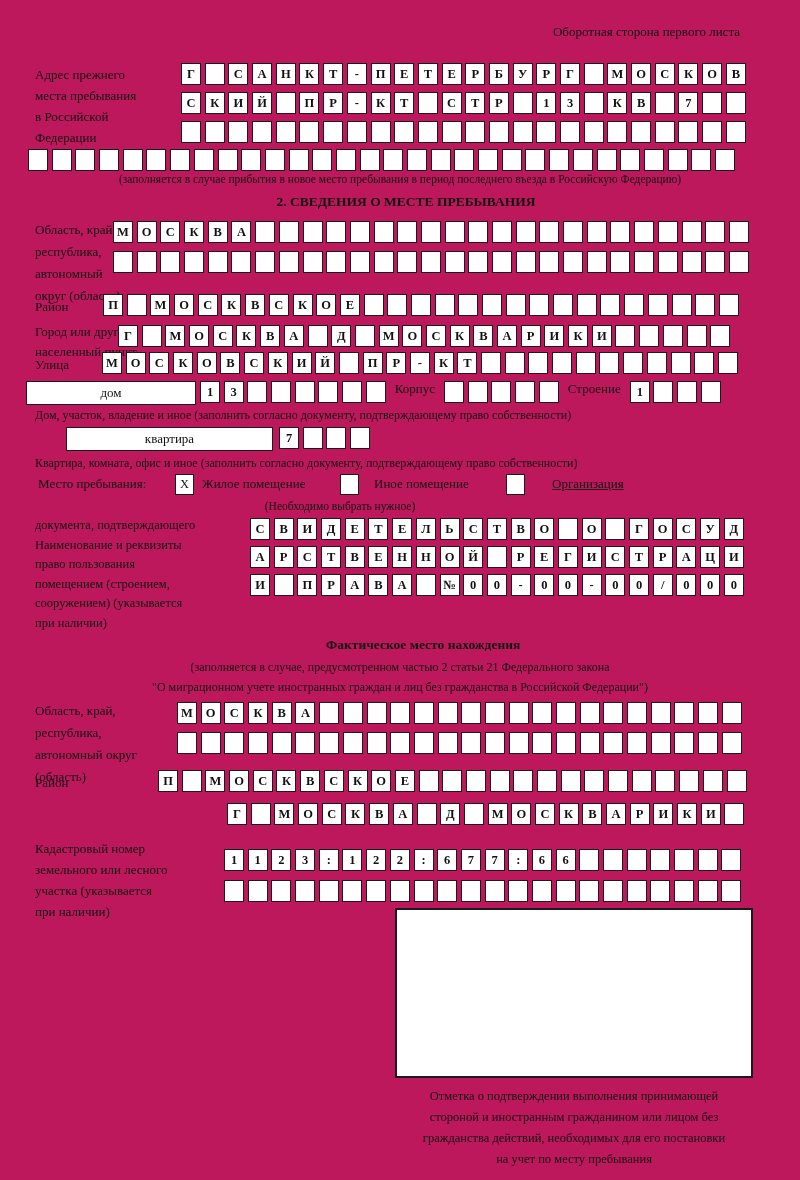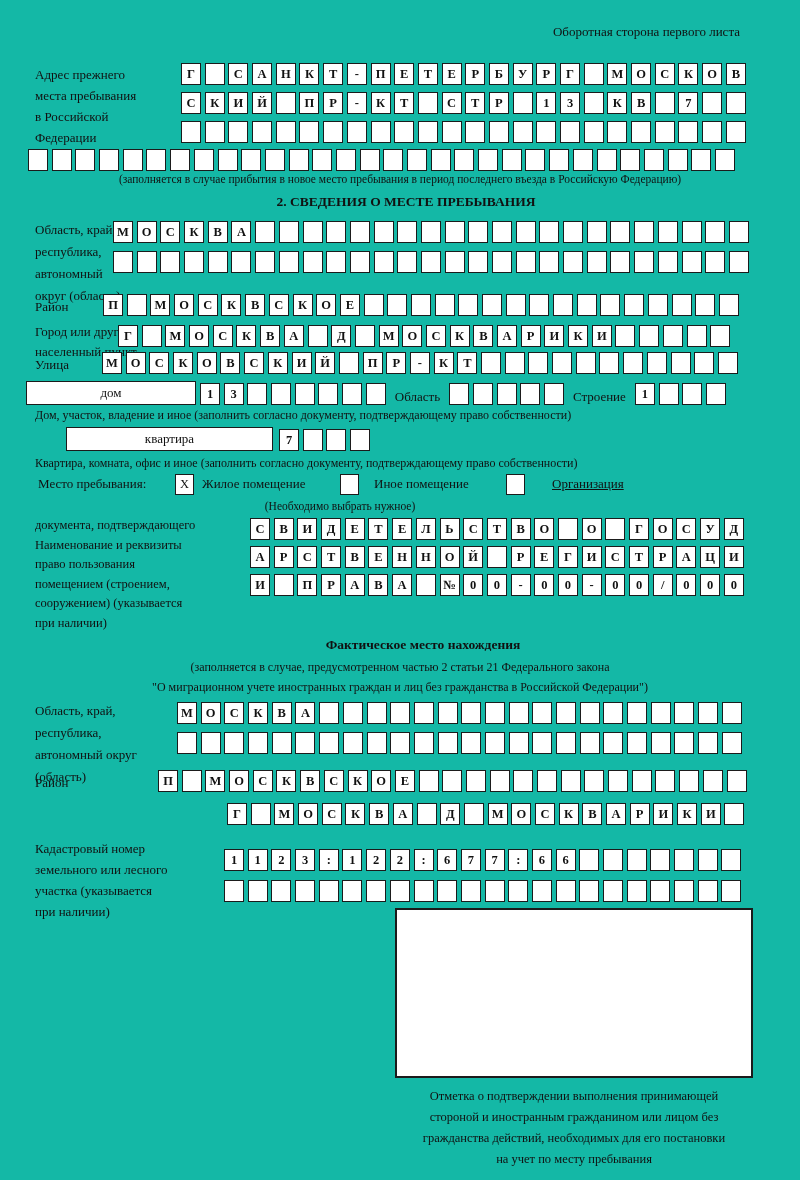--- a/index.html
+++ b/index.html
@@ -1,28 +1,28 @@
 <!DOCTYPE html>
 <html><head>
 <meta charset="utf-8">
 <style>
   html,body{margin:0;padding:0;background:#fff;}
   *{box-sizing:border-box;}
-  .page{position:relative;width:800px;height:1180px;background:#14b8a6;
+  .page{position:relative;width:800px;height:1180px;background:#be185d;
         font-family:"Liberation Serif","DejaVu Serif",serif;color:#111;overflow:hidden;}
   .abs{position:absolute;}
   .lbl{font-size:13px;line-height:21px;}
   .small-lbl{font-size:12.5px;line-height:19.5px;}
   .cellrow{position:absolute;display:flex;gap:3.7px;}
   .cell{flex:0 0 20px;width:20px;height:22px;border:1.6px solid #1b1b1b;
         display:flex;align-items:center;justify-content:center;
         font-size:12.5px;font-weight:bold;background:#fff;}
   .widebox{border:1.6px solid #1b1b1b;height:24px;display:flex;align-items:center;
            justify-content:center;font-size:13px;background:#fff;}
-  .inline-row{position:absolute;display:flex;align-items:flex-end;}
+  .inline-row{position:absolute;display:flex;align-items:flex-start;}
   .caption{position:absolute;width:800px;text-align:center;font-size:11.5px;}
   .title{position:absolute;width:800px;text-align:center;font-weight:bold;font-size:13.5px;}
   .checkbox{position:absolute;width:19px;height:21px;border:1.6px solid #1b1b1b;
             display:flex;align-items:center;justify-content:center;font-size:12.5px;background:#fff;}
   .cbl{position:absolute;font-size:13px;}
   .gaplbl{font-size:13px;white-space:nowrap;padding:0 5px;}
 </style>
 </head>
 <body>
 
@@ -315,21 +315,21 @@
     <div style="display:flex;gap:3.7px;">
         <span class="cell">1</span>
         <span class="cell">3</span>
         <span class="cell"></span>
         <span class="cell"></span>
         <span class="cell"></span>
         <span class="cell"></span>
         <span class="cell"></span>
         <span class="cell"></span>
       </div>
-    <div class="gaplbl">Область</div>
+    <div class="gaplbl">Корпус</div>
     <div style="display:flex;gap:3.7px;">
         <span class="cell"></span>
         <span class="cell"></span>
         <span class="cell"></span>
         <span class="cell"></span>
         <span class="cell"></span>
       </div>
     <div class="gaplbl">Строение</div>
     <div style="display:flex;gap:3.7px;">
         <span class="cell">1</span>

